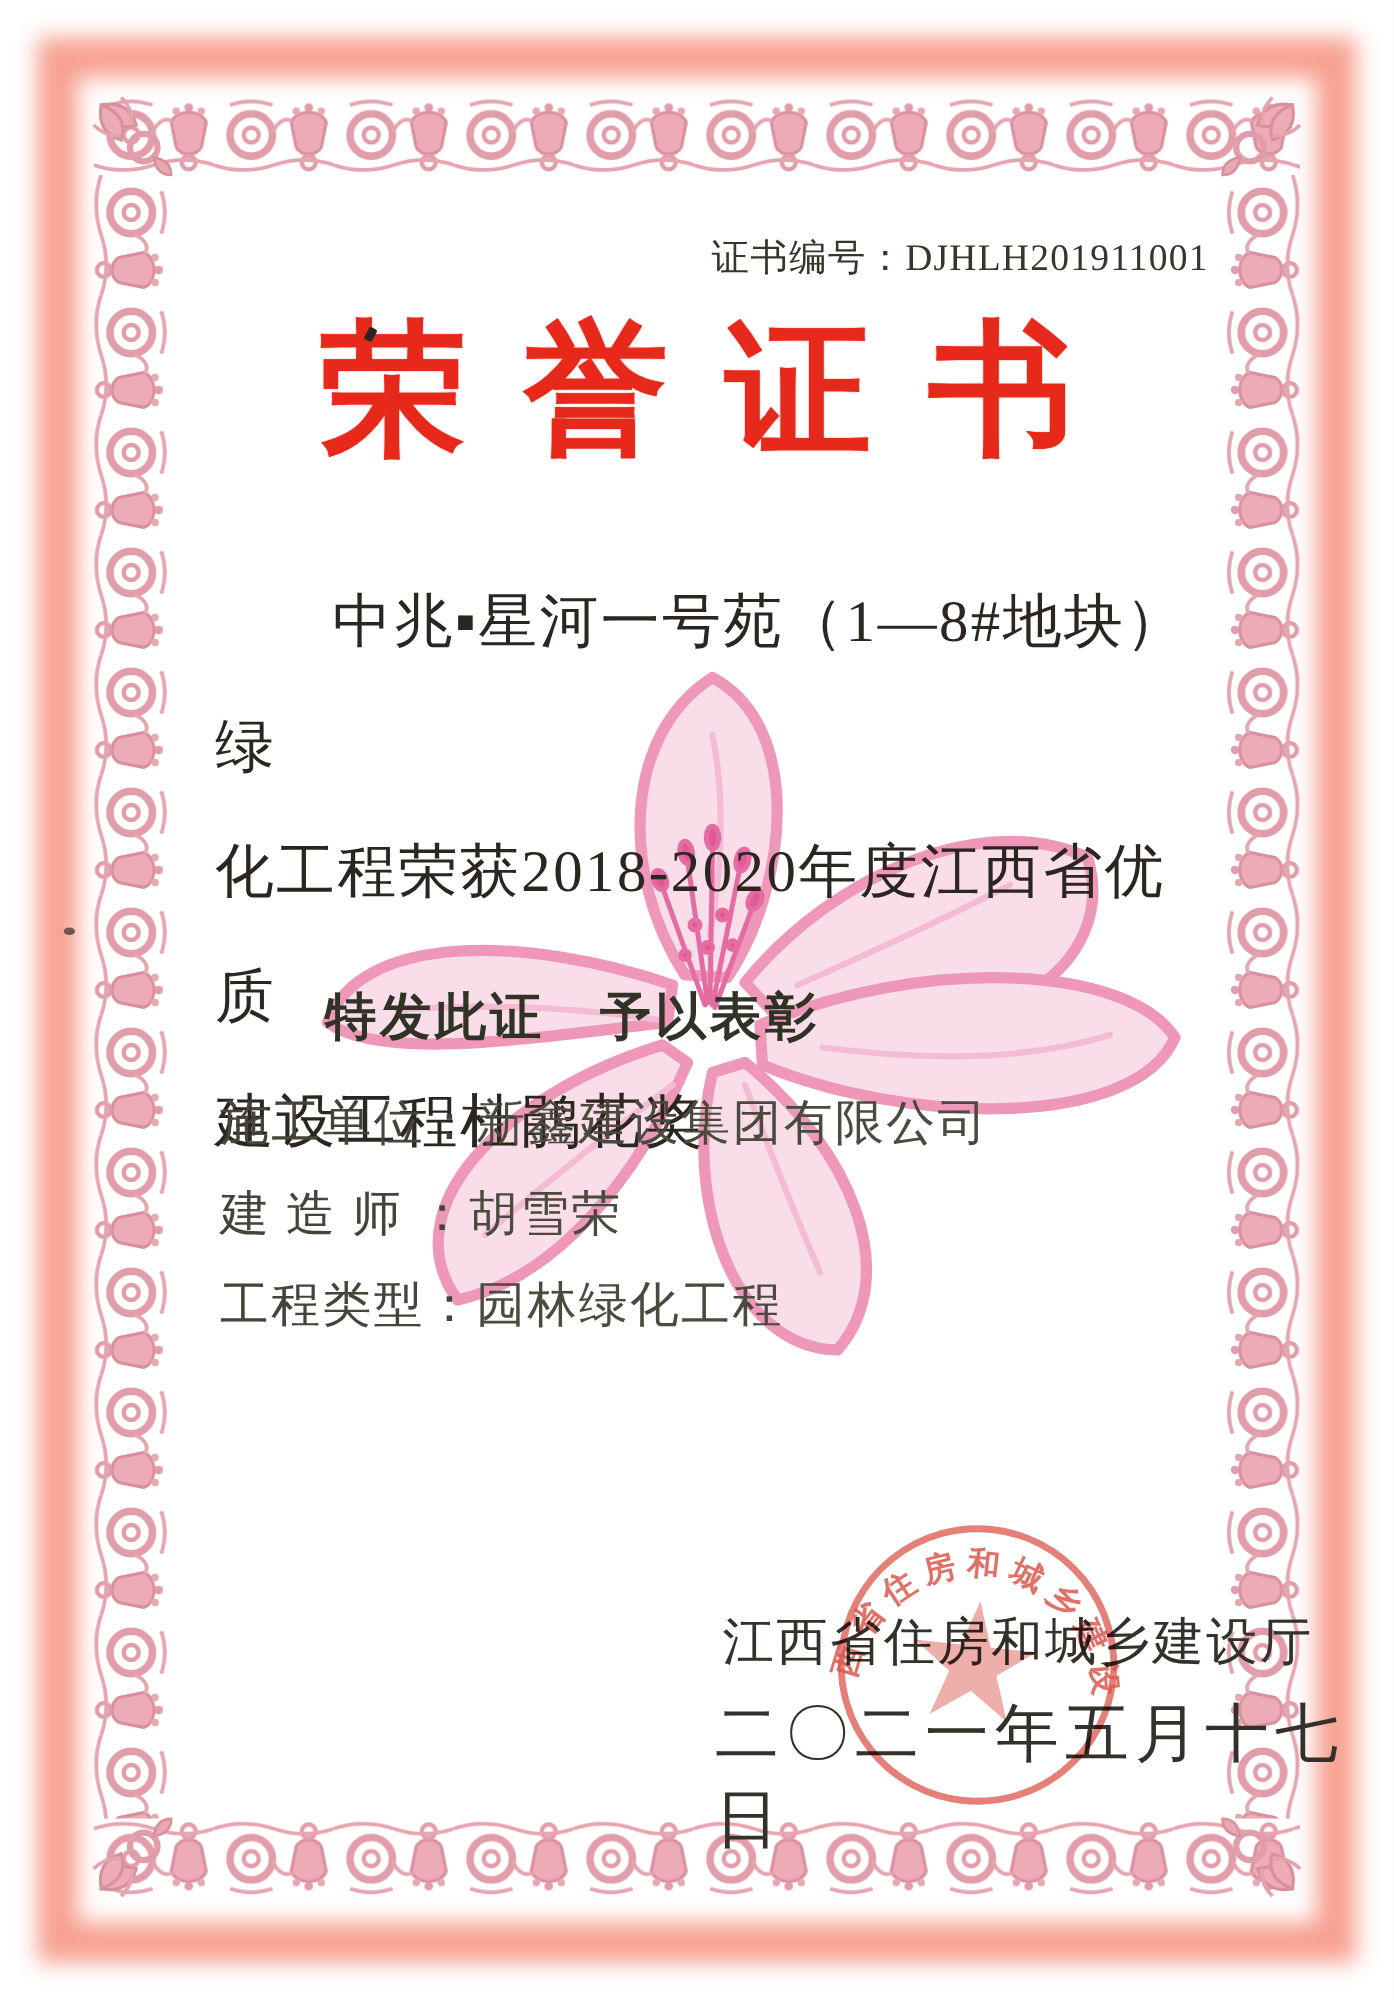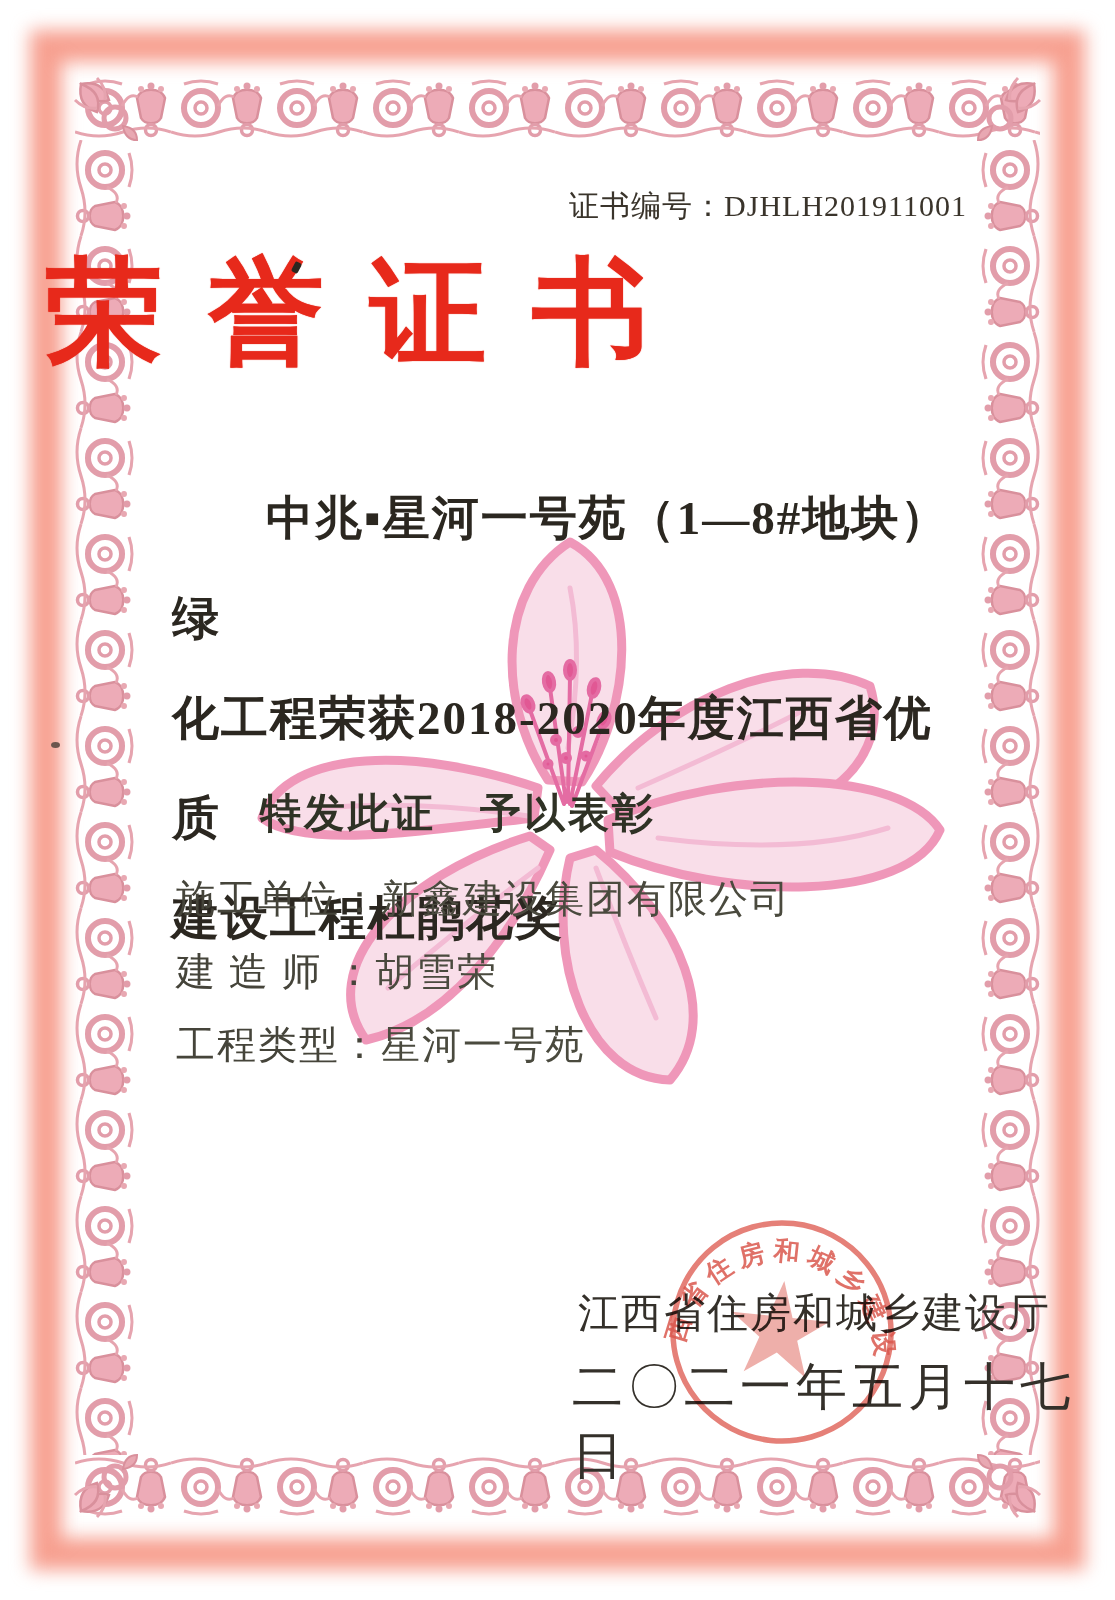--- a/index.html
+++ b/index.html
@@ -31,28 +31,29 @@
   .lc-br{left:976px;top:1453px;transform:scale(-1,-1);}
   
   .flower{position:absolute;left:248px;top:518px;width:706px;height:572px;opacity:.92;pointer-events:none;}
   
   .cert-no{
     position:absolute;top:186px;right:148px;
     font-size:30px;color:#3a342b;letter-spacing:1px;
   }
   .title{
     position:absolute;top:244px;left:0;width:100%;
+    text-align:center;
     font-size:116px;line-height:1.2;font-weight:bold;
     color:#e7291b;
     letter-spacing:46px;text-indent:46px;
     text-shadow:0 0 1px #e7291b;
   }
   .body-text{
-    position:absolute;left:172px;top:468px;width:800px;
-    font-size:47px;font-weight:bold;color:#2b2720;
+    position:absolute;left:172px;top:448px;width:800px;
+    font-size:47px;font-weight:normal;color:#2b2720;
     line-height:100px;letter-spacing:2px;
   }
   .body-text .indent{text-indent:2em;}
   .commend{
     position:absolute;left:260px;top:786px;
     font-size:41px;font-weight:bold;color:#2f3225;
     letter-spacing:3px;
   }
   .fields{
     position:absolute;left:176px;top:862px;
@@ -185,21 +186,21 @@
   <div class="commend">特发此证　予以表彰</div>
 
   <div class="fields">
     <div>
       <span class="label">施工单位：</span><span class="value">新鑫建设集团有限公司</span>
     </div>
     <div>
       <span class="label">建 造 师 ：</span><span class="value">胡雪荣</span>
     </div>
     <div>
-      <span class="label">工程类型：</span><span class="value">星河一号苑</span>
+      <span class="label">工程类型：</span><span class="value">园林绿化工程</span>
     </div>
   </div>
 
   <div class="issuer">江西省住房和城乡建设厅</div>
   <div class="date">二〇二一年五月十七日</div>
 
   <svg class="seal" viewBox="0 0 252 252">
     <defs>
       <path id="sealArc" d="M 30,150 A 96,96 0 1 1 222,150" fill="none"></path>
     </defs>

